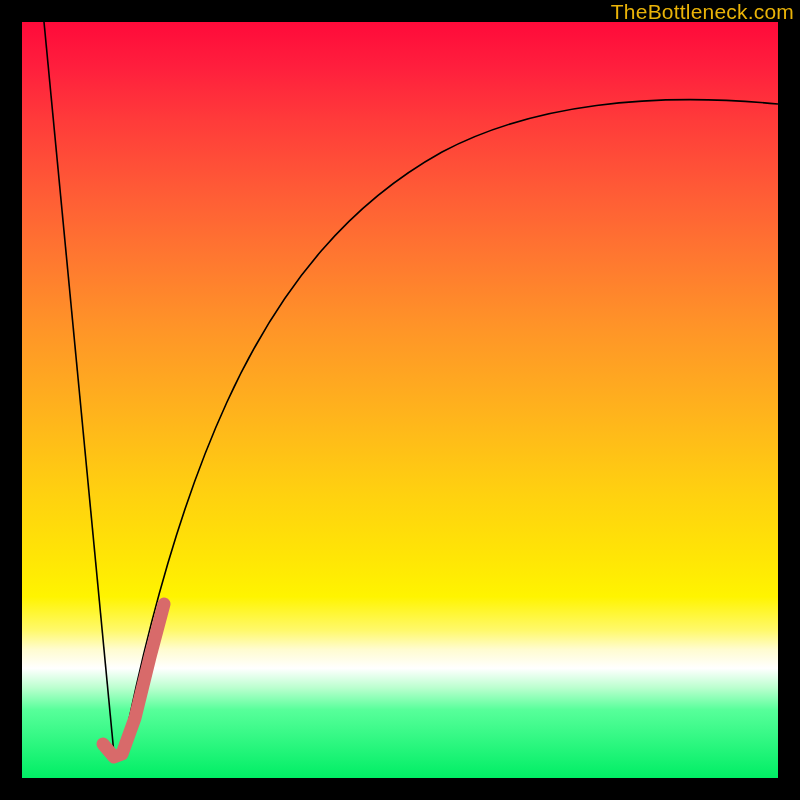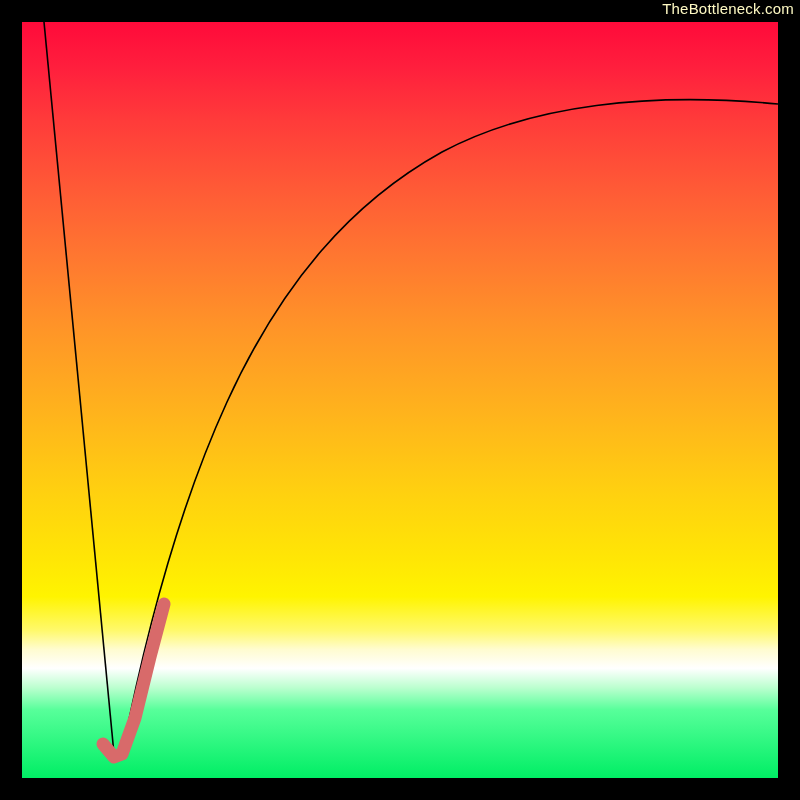--- a/index.html
+++ b/index.html
@@ -53,22 +53,22 @@
     position: absolute;
     inset: 0;
     width: 756px;
     height: 756px;
   }
   .watermark {
     position: absolute;
     top: 0;
     right: 6px;
     font-family: Arial, Helvetica, sans-serif;
-    font-size: 15px;
-    color: #fef9c3;
+    font-size: 21px;
+    color: #eab308;
     letter-spacing: 0.2px;
     user-select: none;
   }
 </style>
 </head>
 <body>
 
 <div class="frame">
   <div class="plot">
     <div class="gradient"></div>

